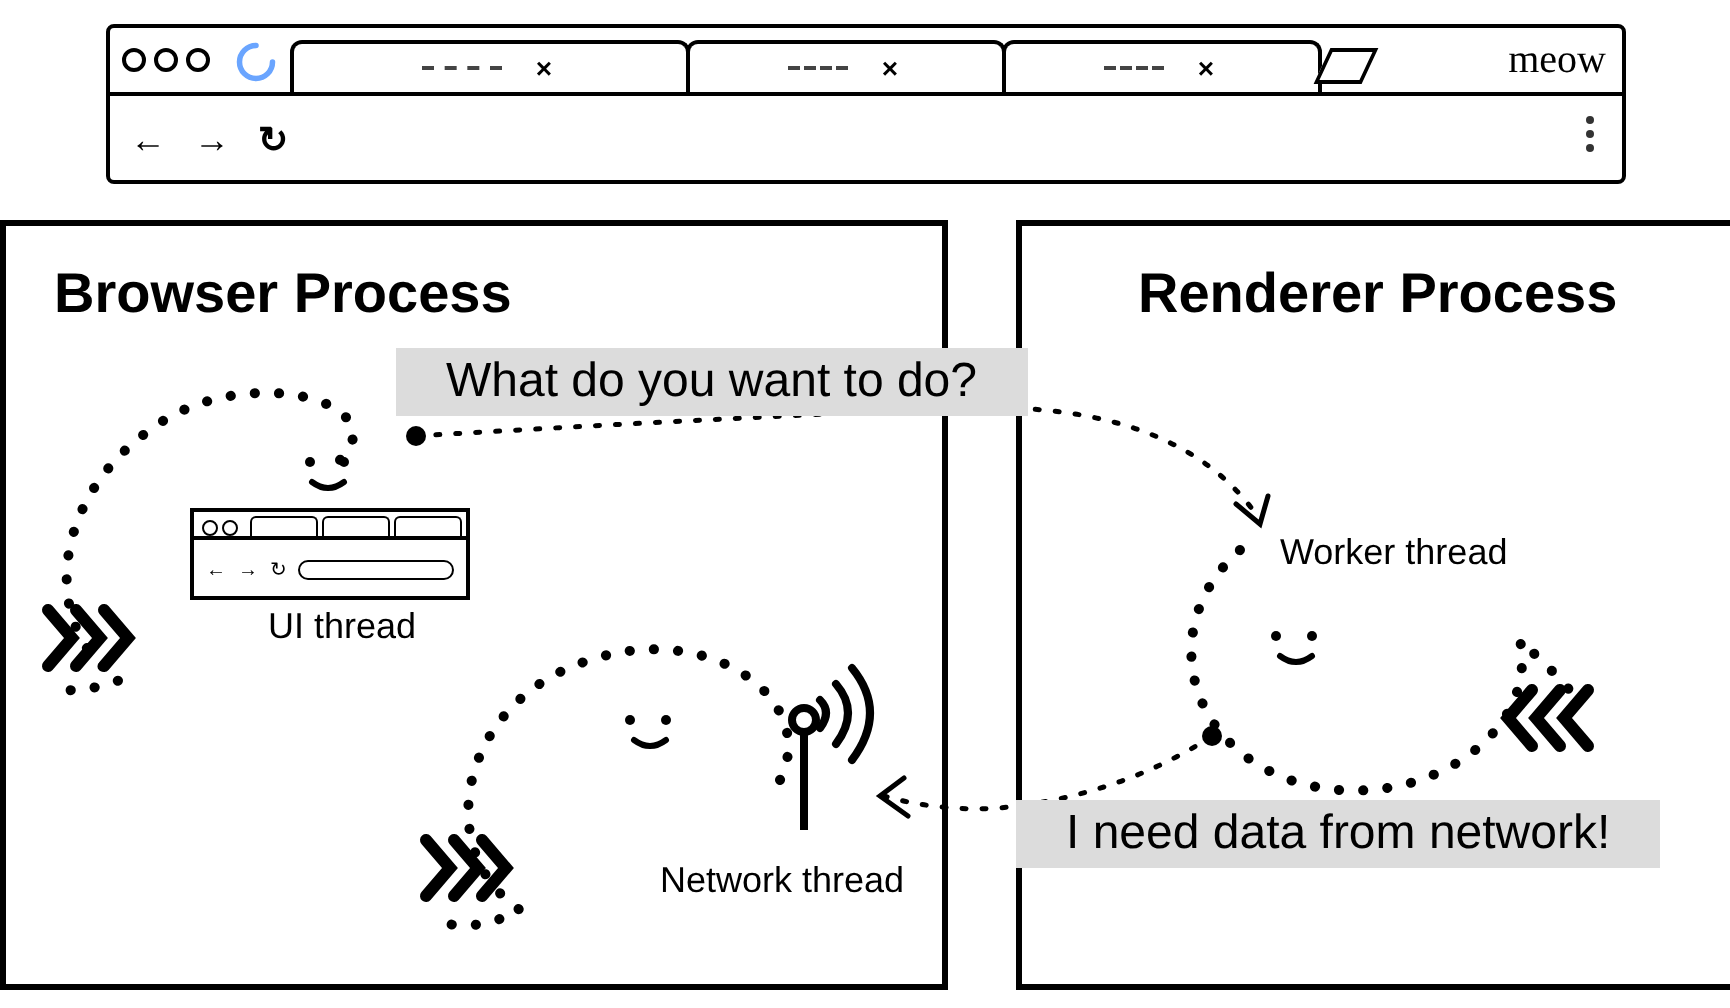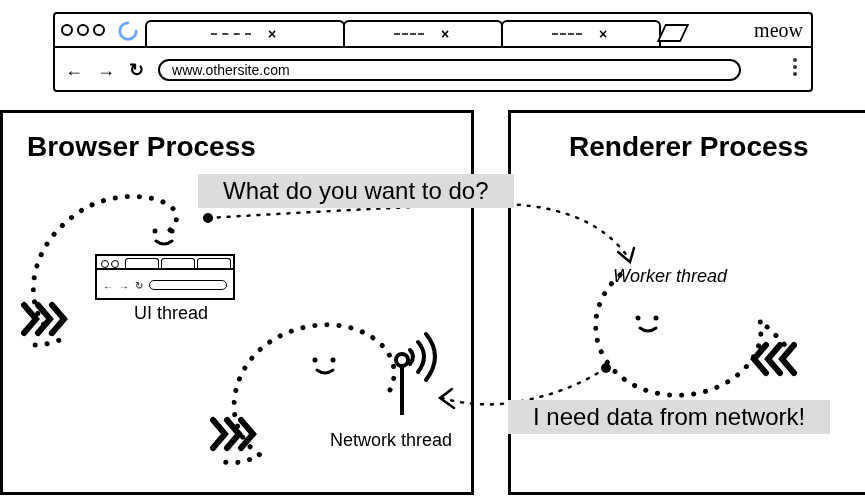--- a/index.html
+++ b/index.html
@@ -126,21 +126,21 @@
   .label.a { left: 508px; top: 400px; text-align: center; }
 
   
   .thread-label {
     position: absolute;
     font-size: 18px;
     z-index: 5;
   }
   .lbl-ui { left: 134px; top: 303px; }
   .lbl-net { left: 330px; top: 430px; }
-  .lbl-worker { left: 613px; top: 266px; font-style: italic; }
+  .lbl-worker { left: 640px; top: 266px; }
 
   
   svg.arrows {
     position: absolute; left: 0; top: 0; width: 865px; height: 504px;
     z-index: 10; pointer-events: none;
   }
 
   
   .aura {
     position: absolute;
@@ -217,23 +217,20 @@
       <span class="dashes" style="width:30px"></span>
       <span class="closex">×</span>
     </div>
     <div class="newtab"></div>
     <div class="meow">meow</div>
   </div>
   <div class="toolbar">
     <span class="nav-arrow">←</span>
     <span class="nav-arrow">→</span>
     <span class="reload">↻</span>
-    <div class="address-bar">
-      <span>www.othersite.com</span>
-    </div>
     <div class="kebab">
         <span></span>
         <span></span>
         <span></span>
       </div>
   </div>
 </div>
 
 <div class="process browser">
   <div class="process-title">Browser Process</div>

